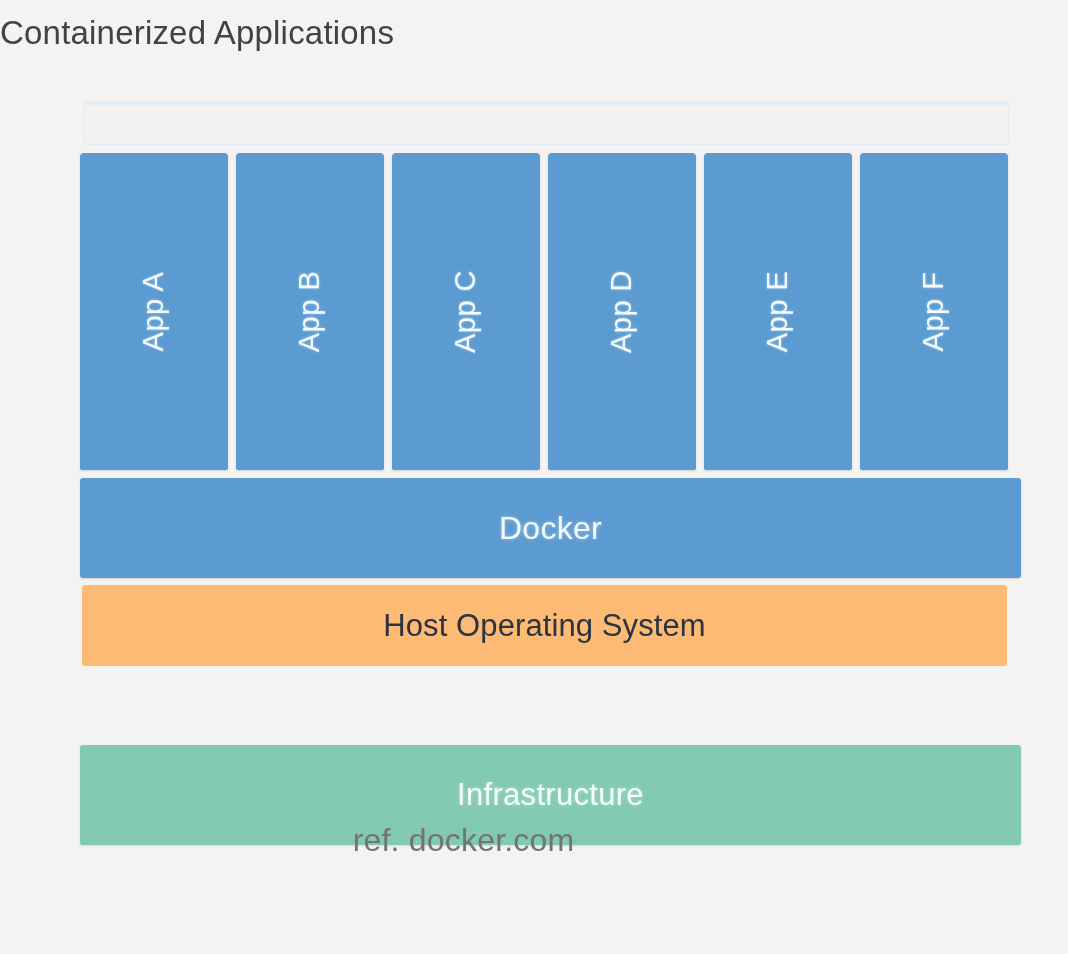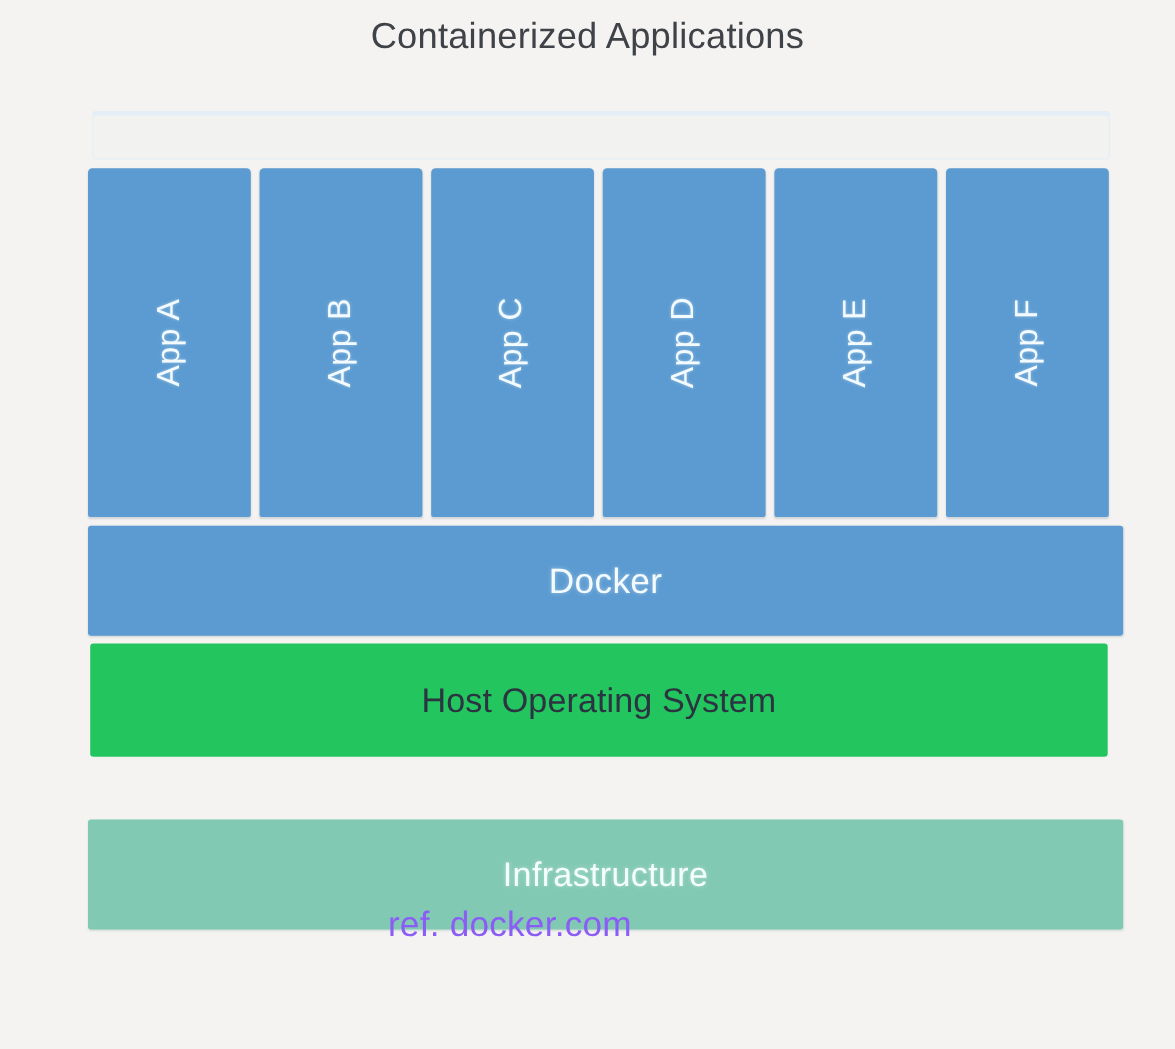--- a/index.html
+++ b/index.html
@@ -14,21 +14,20 @@
     overflow: hidden;
     position: relative;
   }
 
   
   .diagram-title {
     position: absolute;
     top: 12px;
     left: 0;
     width: 1068px;
-    text-align: center;
     font-size: 33px;
     font-weight: 400;
     letter-spacing: 0.2px;
     color: #3f4247;
     line-height: 42px;
     white-space: nowrap;
   }
 
   
   .stack {
@@ -109,24 +108,24 @@
   }
   .bar-docker .layer-label {
     color: #f4fbff;
     font-size: 32px;
     font-weight: 400;
     letter-spacing: 0.3px;
     text-shadow: 0 0 4px rgba(255,255,255,0.4);
   }
   .bar-host {
     top: 481px;
-    height: 103px;
+    height: 81px;
     left: 2px;
     width: 925px;
-    background: #22c55e;
+    background: #fdba74;
   }
   .bar-host .layer-label {
     color: #2b3440;
     font-size: 31px;
     font-weight: 400;
     letter-spacing: 0.1px;
   }
   .bar-infra {
     top: 593px;
     height: 100px;
@@ -144,21 +143,21 @@
 
   
   .source-ref {
     position: absolute;
     top: 822px;
     left: 0;
     width: 927px;
     text-align: center;
     font-size: 32px;
     font-weight: 400;
-    color: #8b5cf6;
+    color: #737373;
     letter-spacing: 0.2px;
     white-space: nowrap;
   }
 </style>
 </head>
 <body>
 
 <div class="diagram-title">Containerized Applications</div>
 
 <div class="stack">

